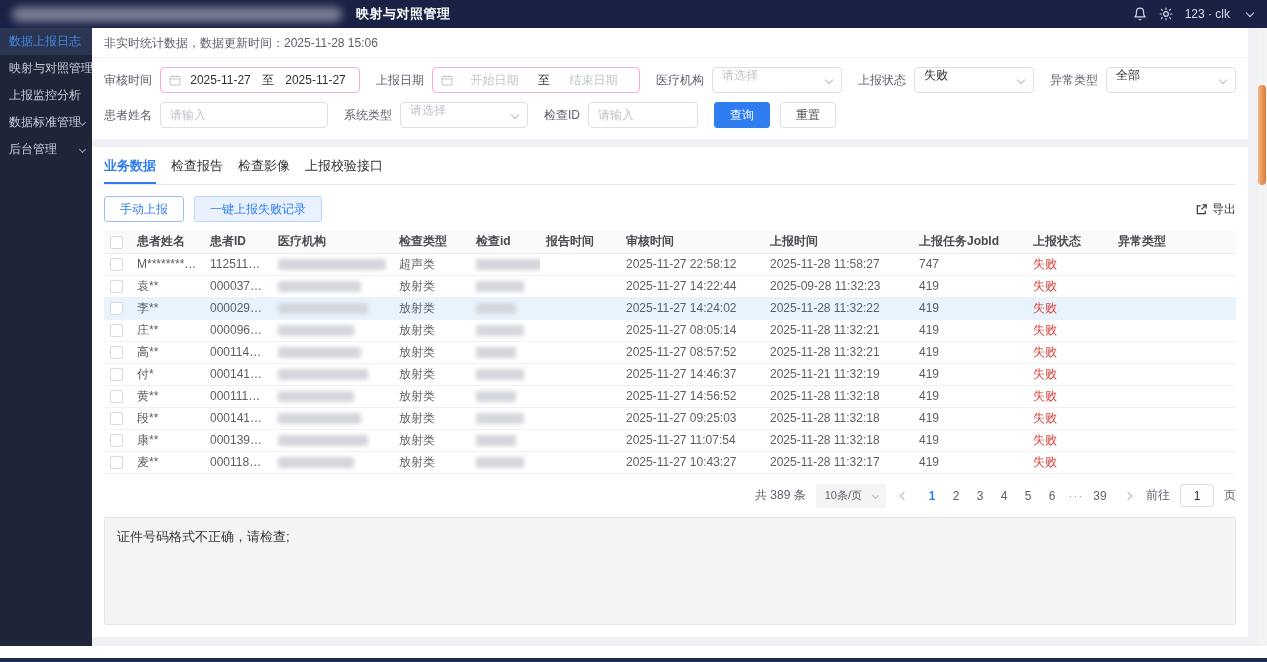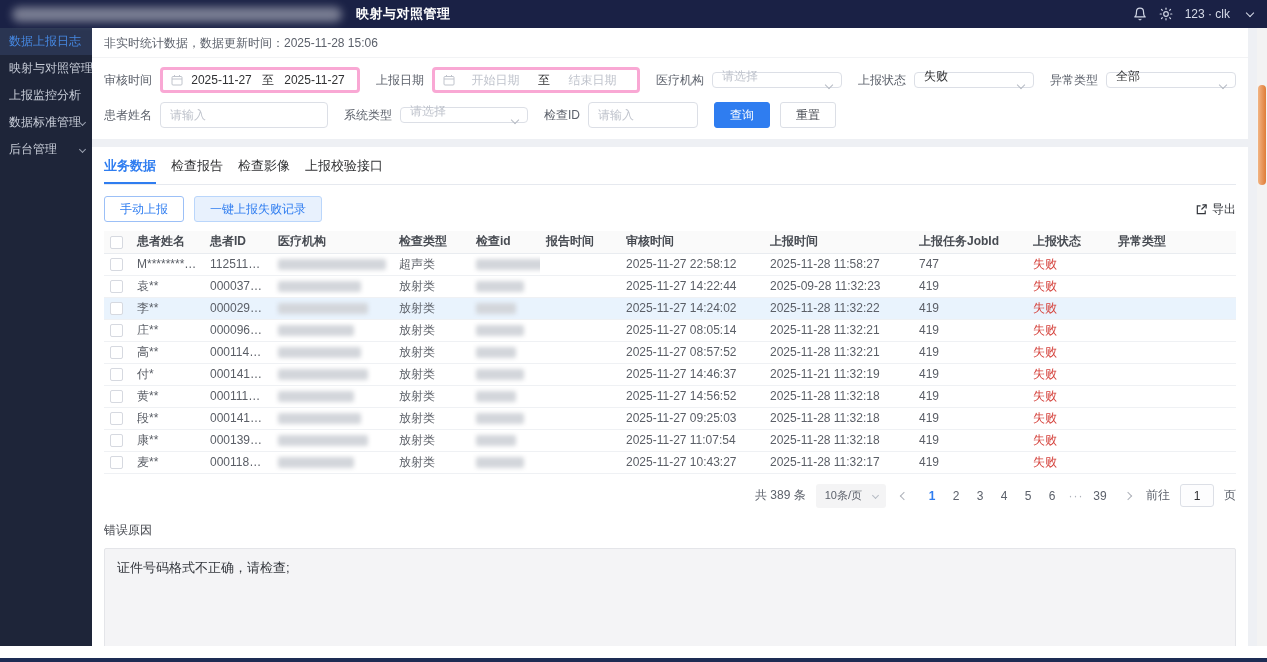--- a/index.html
+++ b/index.html
@@ -23,25 +23,25 @@
 
   
   .main { position:absolute; left:92px; top:28px; width:1156px; height:618px; background:#eef0f4; }
   .info-strip { height:30px; line-height:30px; background:#fff; padding-left:12px; color:#5c616b; font-size:12px; border-bottom:1px solid #f2f3f5; }
 
   .filter-card { background:#fff; padding:9px 12px 11px; }
   .f-row { display:flex; align-items:center; gap:16px; }
   .f-row + .f-row { margin-top:9px; }
   .f-group { display:flex; align-items:center; gap:8px; }
   .f-label { color:#5c616b; font-size:12px; white-space:nowrap; }
-  .drange { display:flex; align-items:center; gap:4px; height:26px; border:3px solid #f9a8d4; border-radius:4px; background:#fff; padding:0 8px; font-size:12px; }
+  .drange { display:flex; align-items:center; gap:4px; height:26px; border:1px solid #f9a8d4; border-radius:4px; background:#fff; padding:0 8px; font-size:12px; }
   .drange .dval { flex:1; text-align:center; color:#303133; }
   .drange .dph { color:#bfc3cc; }
   .drange .dsep { color:#303133; padding:0 2px; }
-  .sel { position:relative; height:16px; border:1px solid #dcdfe6; border-radius:4px; background:#fff; display:flex; align-items:center; padding:0 22px 8px 9px; font-size:12px; }
+  .sel { position:relative; height:26px; border:1px solid #dcdfe6; border-radius:4px; background:#fff; display:flex; align-items:flex-end; padding:0 22px 8px 9px; font-size:12px; }
   .sel .ph { color:#bfc3cc; }
   .sel .val { color:#303133; }
   .sel .sel-chev { position:absolute; right:9px; top:9px; width:6px; height:6px; border-right:1.2px solid #b6bbc4; border-bottom:1.2px solid #b6bbc4; transform:rotate(45deg); }
   .tin { height:26px; border:1px solid #dcdfe6; border-radius:4px; padding:0 9px; font-size:12px; color:#303133; font-family:inherit; outline:none; }
   .tin::placeholder { color:#bfc3cc; }
   .btn { height:26px; border-radius:3px; font-size:12px; padding:0 15px; cursor:pointer; font-family:inherit; }
   .btn-primary { background:#2f7df0; border:1px solid #2f7df0; color:#fff; }
   .btn-plain { background:#fff; border:1px solid #dcdfe6; color:#4b4f56; }
 
   .content-card { margin-top:8px; background:#fff; padding:0 12px 12px; }
@@ -423,21 +423,20 @@
             <span class="pnum">39</span>
           </div>
         <span class="parrow next">
             <span class="c"></span>
           </span>
         <span>前往</span>
         <input class="goto-input" value="1" style="">
         <span>页</span>
       </div>
 
-      <div class="err-label">错误原因</div>
       <div class="err-box">证件号码格式不正确，请检查;</div>
 
     </div>
   </div>
 
   <div class="scroll-track">
     <div class="scroll-thumb"></div>
   </div>
   <div class="bottom-white"></div>
   <div class="bottom-navy"></div>

